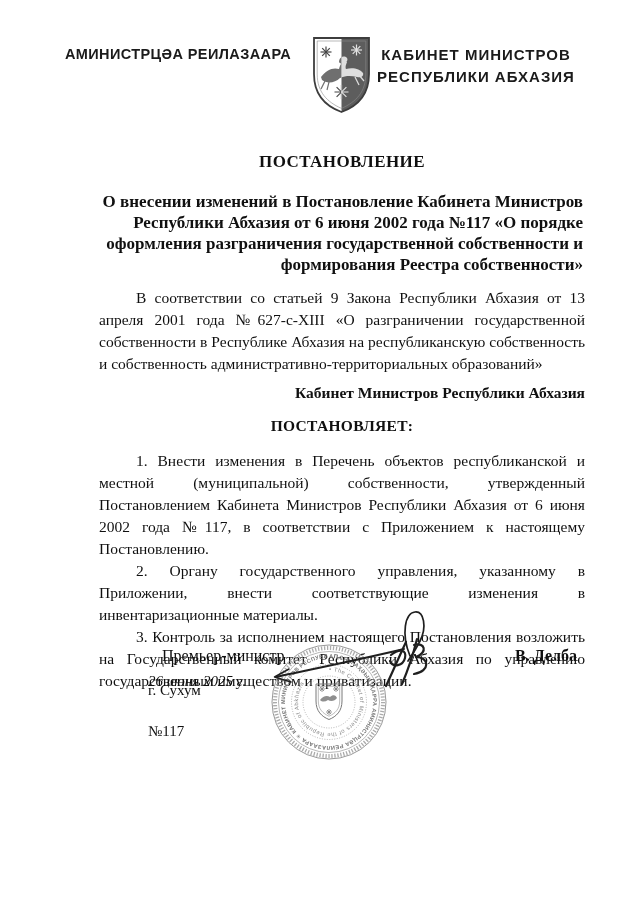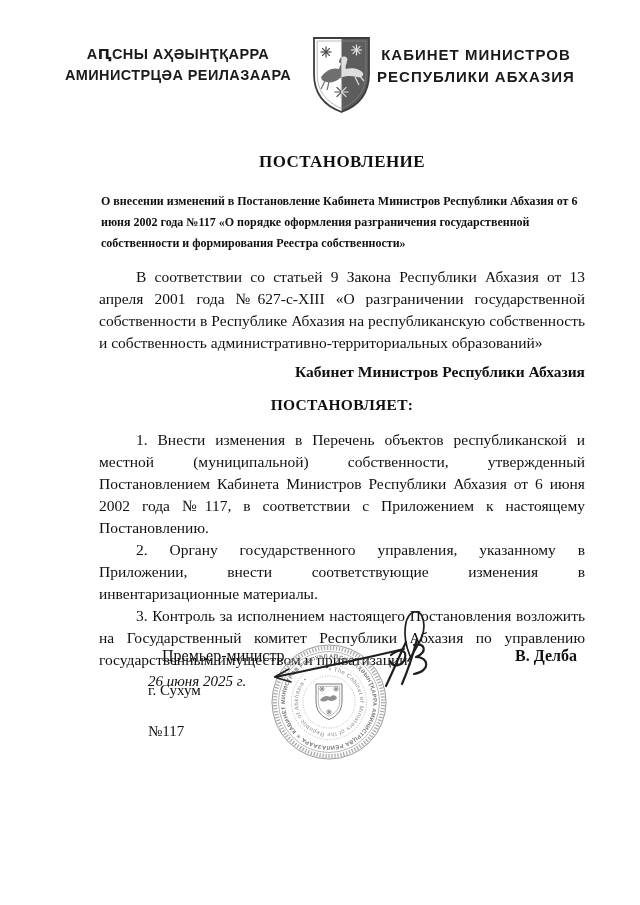--- a/index.html
+++ b/index.html
@@ -11,21 +11,21 @@
   .org{
     position:absolute;font-family:"Liberation Sans","DejaVu Sans",sans-serif;
     font-weight:bold;color:#1b1b1b;text-align:center;
   }
   .org-left{left:56px;top:44px;width:244px;font-size:14.5px;line-height:21px;letter-spacing:0.4px;}
   .org-right{left:376px;top:44px;width:200px;font-size:15px;line-height:21.5px;letter-spacing:1px;}
   .emblem{position:absolute;left:309px;top:35px;width:65px;height:80px;}
   
   .doc{position:absolute;left:99px;top:151px;width:486px;font-size:15.5px;line-height:22px;}
   .doc-kind{font-size:17px;font-weight:bold;text-align:center;letter-spacing:0.4px;margin:0 0 18px;}
-  .doc-title{font-weight:bold;text-align:left;font-size:12px;line-height:21px;margin:16px auto 12px;max-width:482px;}
+  .doc-title{font-weight:bold;text-align:right;font-size:17px;line-height:21px;margin:16px auto 12px;max-width:482px;}
   .para{text-align:justify;text-indent:37px;margin:0;}
   .preamble{margin-bottom:7px;}
   .issuing{font-weight:bold;text-align:right;margin:0 0 11px;}
   .enacting{font-weight:bold;text-align:center;letter-spacing:0.3px;margin:0 0 13px;}
   
   .sig-title{position:absolute;left:162px;top:647px;font-size:16px;font-weight:normal;}
   .sig-name{position:absolute;left:515px;top:647px;font-size:16px;font-weight:bold;text-align:right;}
   .sig-meta{position:absolute;left:148px;font-size:15px;}
   .sig-place{top:682px;}
   .sig-date{top:673px;font-style:italic;}
@@ -35,21 +35,20 @@
     font-size:5.6px;letter-spacing:0.3px;fill:#757575;}
   .seal-eng-text{font-family:"Liberation Sans","DejaVu Sans",sans-serif;
     font-size:5.8px;letter-spacing:0.5px;fill:#8a8a8a;}
 </style>
 </head>
 <body>
 
 <div class="page">
 
   <div class="org org-left">
-    <div>АԤСНЫ АҲӘЫНҬҚАРРА</div>
     <div>АМИНИСТРЦӘА РЕИЛАЗААРА</div>
   </div>
 
   <svg class="emblem" viewBox="0 0 65 80">
     <defs>
       <clipPath id="clipL">
           <rect x="0" y="0" width="32.5" height="80"></rect>
         </clipPath>
       <clipPath id="clipR">
           <rect x="32.5" y="0" width="32.5" height="80"></rect>

